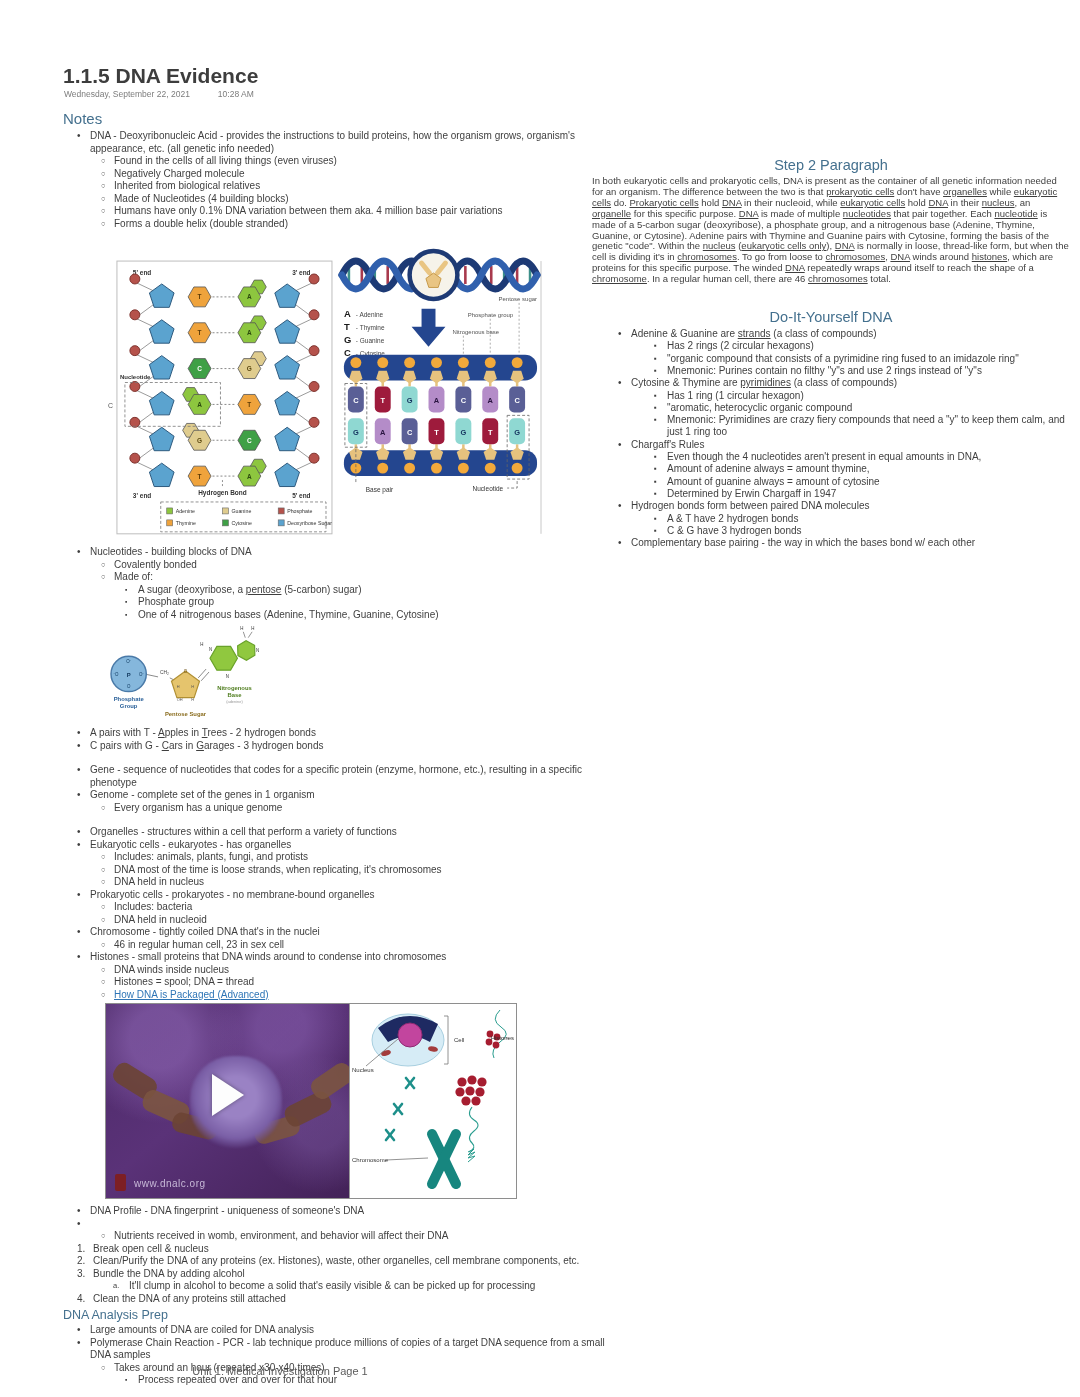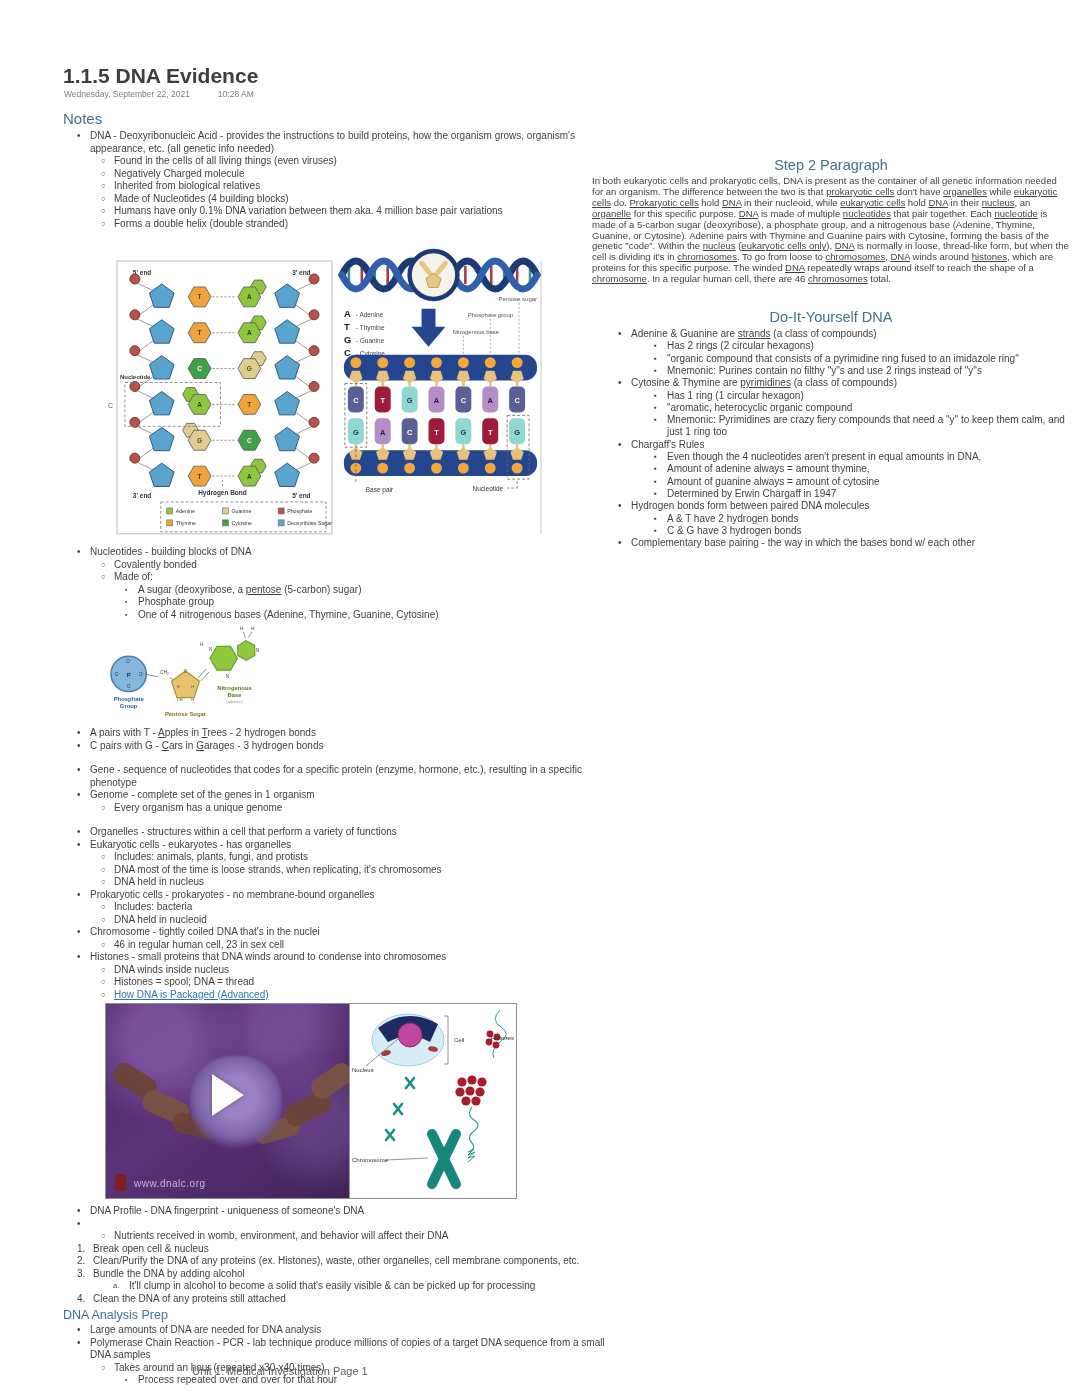--- a/index.html
+++ b/index.html
@@ -583,21 +583,21 @@
         <div class="note-row lvl1 num-row">
           <span class="marker">4.</span>
           <span>Clean the DNA of any proteins still attached</span>
         </div>
       </div>
 
     <div class="h2">DNA Analysis Prep</div>
     <div id="list-analysis">
         <div class="note-row lvl1">
           <span class="marker">•</span>
-          <span>Large amounts of DNA are needed for DNA analysis</span>
+          <span>Large amounts of DNA are coiled for DNA analysis</span>
         </div>
         <div class="note-row lvl1">
           <span class="marker">•</span>
           <span>Polymerase Chain Reaction - PCR - lab technique produce millions of copies of a target DNA sequence from a small DNA samples</span>
         </div>
         <div class="note-row lvl2">
           <span class="marker">○</span>
           <span>Takes around an hour (repeated x30-x40 times)</span>
         </div>
         <div class="note-row lvl3">

